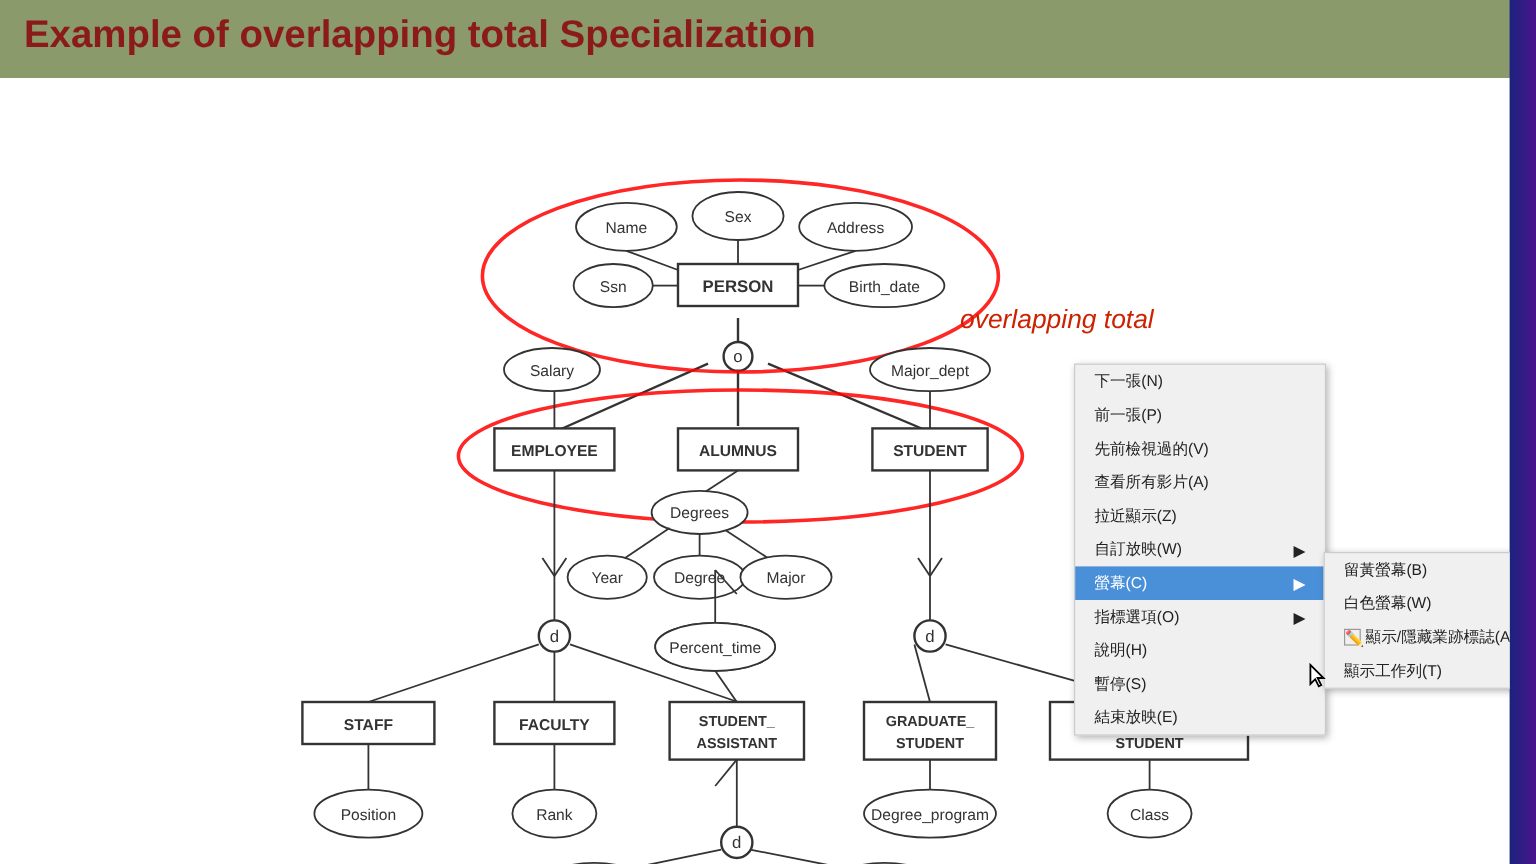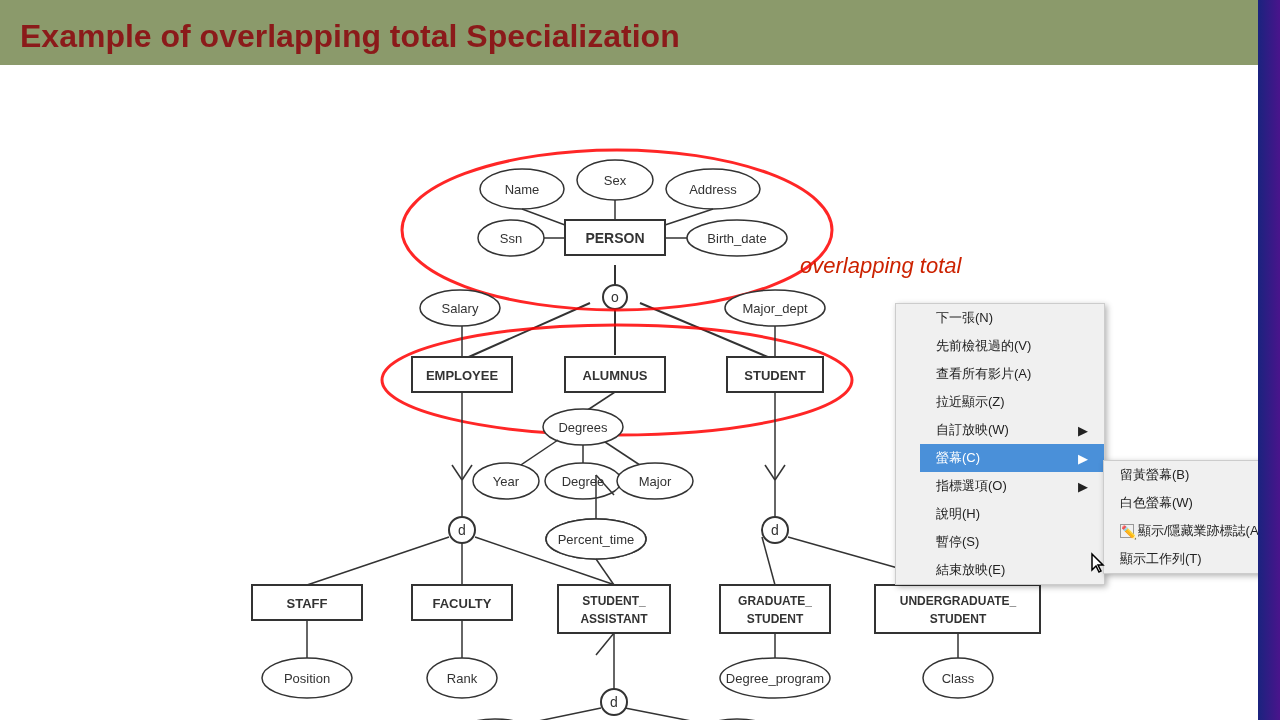--- a/index.html
+++ b/index.html
@@ -11,21 +11,21 @@
       background: #fff;
       position: relative;
     }
 
     
     #header {
       background: #8b9a6b;
       padding: 10px 20px;
       height: 65px;
       display: flex;
-      align-items: flex-end;
+      align-items: flex-start;
     }
     #header h1 {
       color: #8b1a1a;
       font-size: 32px;
       font-weight: bold;
     }
 
     
     #right-stripe {
       position: absolute;
@@ -58,21 +58,20 @@
     #context-menu {
       position: absolute;
       top: 238px;
       left: 895px;
       background: #f0f0f0;
       border: 1px solid #ccc;
       box-shadow: 2px 2px 6px rgba(0,0,0,0.3);
       width: 210px;
       z-index: 100;
       font-size: 13px;
-      padding-left: 24px;
     }
     .menu-item {
       padding: 5px 16px;
       cursor: pointer;
       color: #222;
       white-space: nowrap;
     }
     .menu-item.highlighted {
       background: #4a90d9;
       color: white;
@@ -278,20 +277,21 @@
     <line x1="625" y1="643" x2="737" y2="665" stroke="#333" stroke-width="1.5"></line>
     <ellipse cx="737" cy="672" rx="42" ry="18" fill="white" stroke="#333" stroke-width="1.5"></ellipse>
     <text x="737" y="677" text-anchor="middle" font-size="13" fill="#333">Course</text>
 
   </svg>
 
   <div id="overlap-label">overlapping total</div>
 
   <div id="context-menu">
     <div class="menu-item">下一張(N)</div>
+    <div class="menu-item">前一張(P)</div>
     <div class="menu-item">先前檢視過的(V)</div>
     <div class="menu-item">查看所有影片(A)</div>
     <div class="menu-item">拉近顯示(Z)</div>
     <div class="menu-item has-arrow">
       <span>自訂放映(W)</span>
       <span>▶</span>
     </div>
     <div class="menu-item highlighted has-arrow">
       <span>螢幕(C)</span>
       <span>▶</span>

